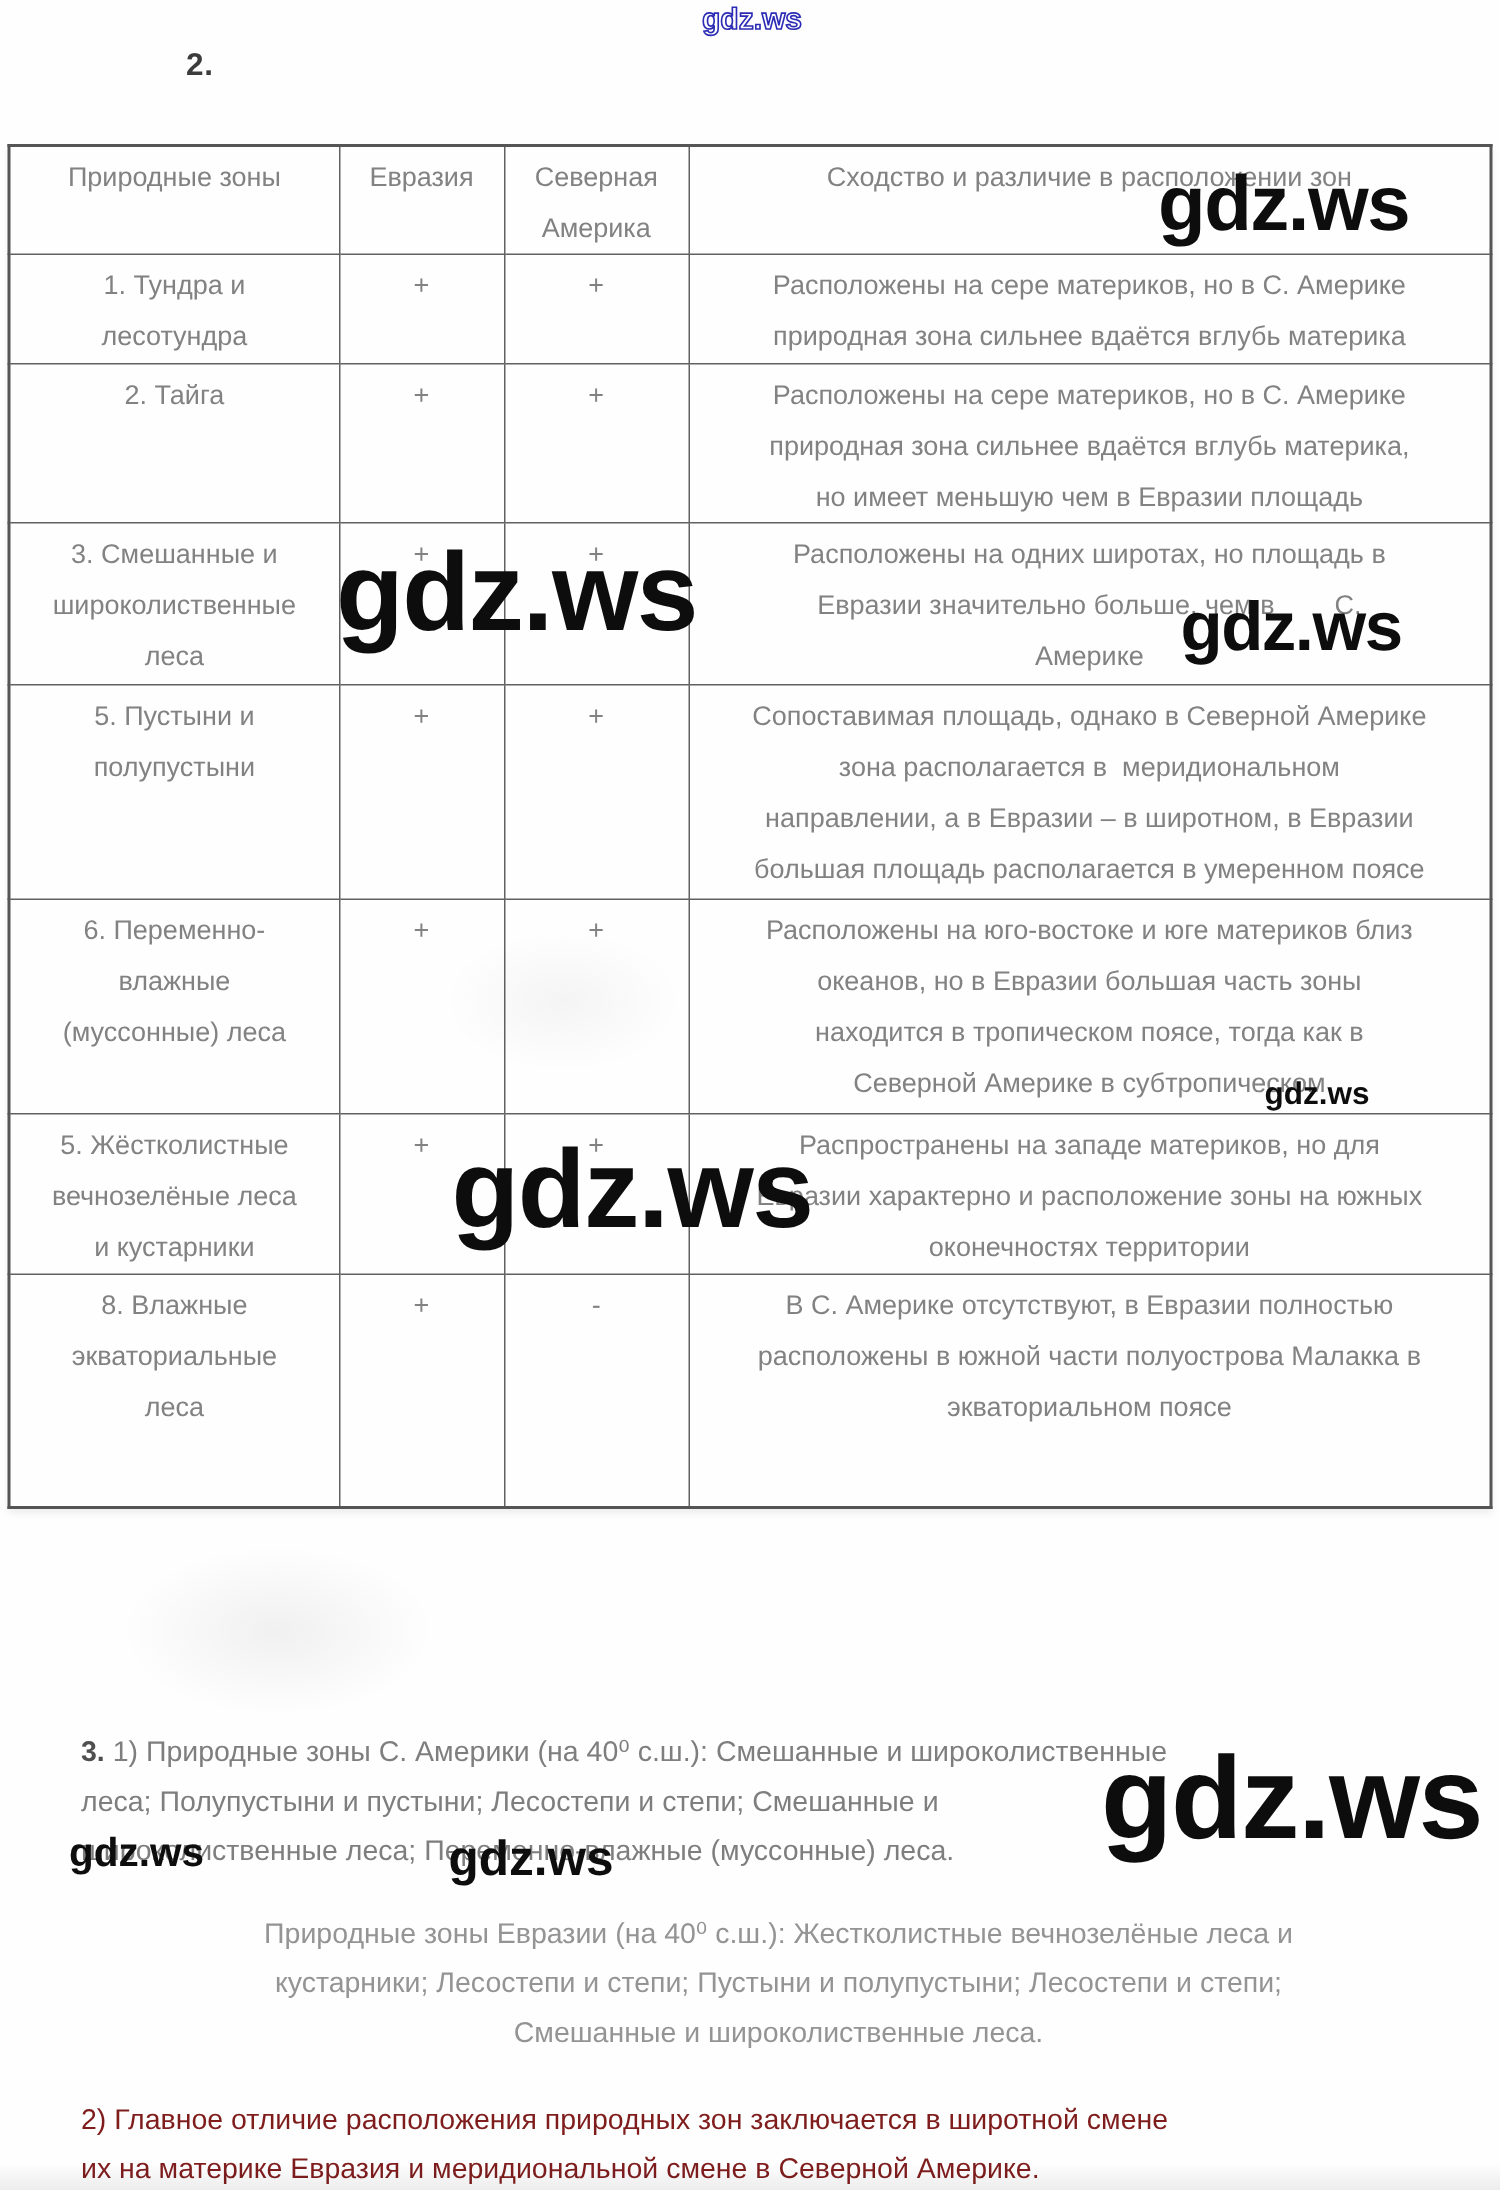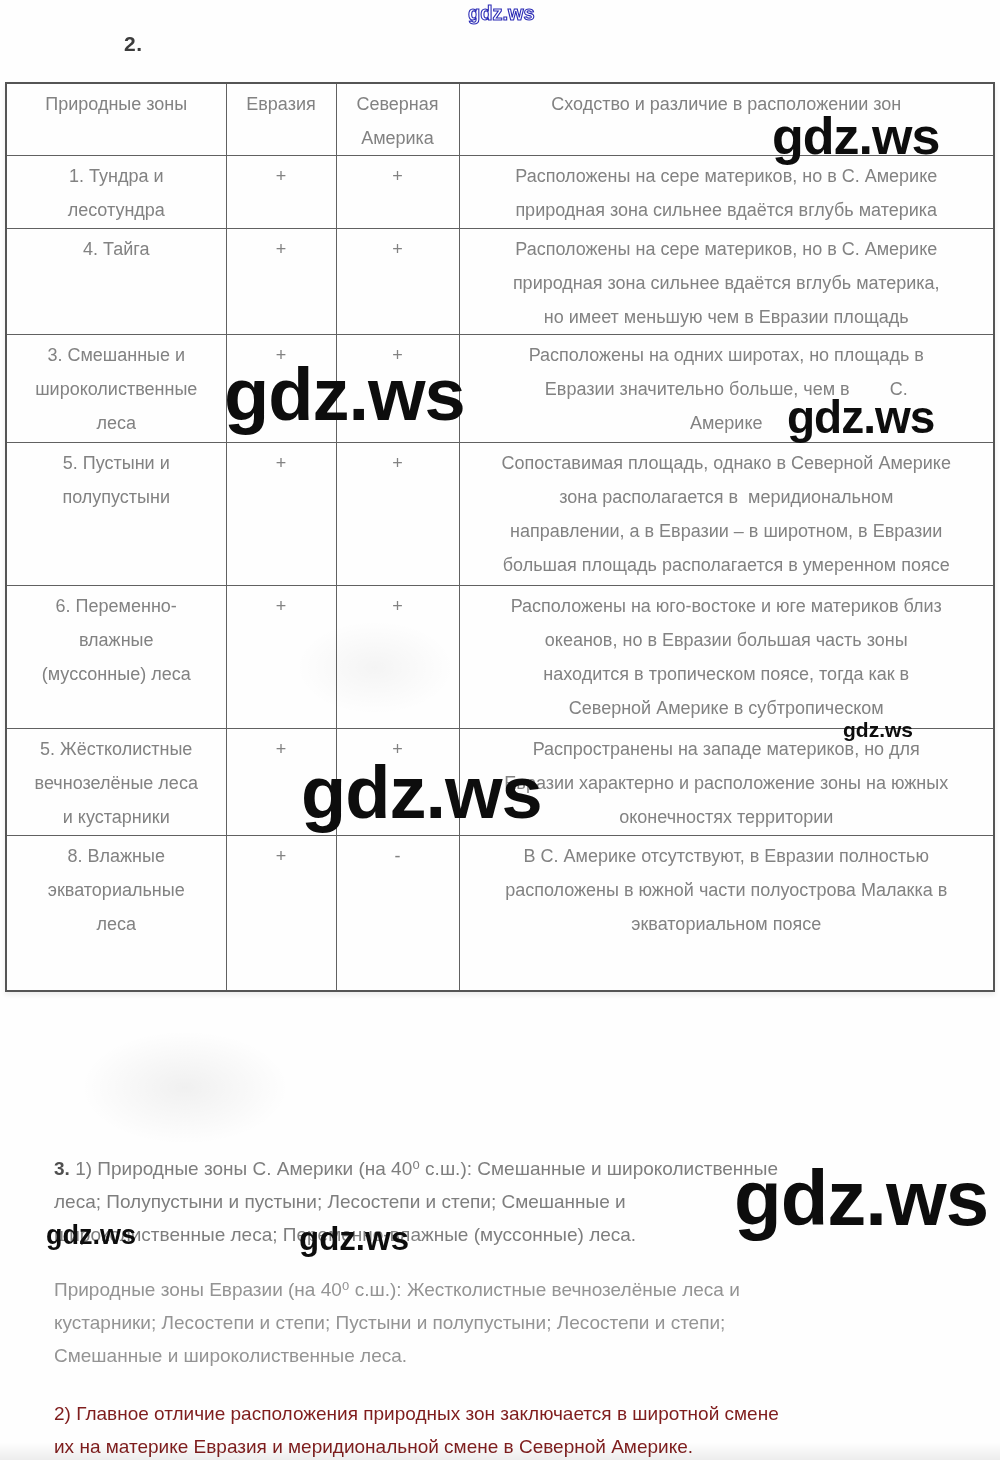--- a/index.html
+++ b/index.html
@@ -13,21 +13,21 @@
   .page{position:relative;width:1000px;height:1460px;background:#fefefe;}
 
   
   .heading{
     position:absolute;left:124px;top:32px;
     font-size:21px;font-weight:700;color:#3c3c3c;letter-spacing:.5px;
   }
 
   
   table.zones{
-    position:absolute;left:5px;top:82px;
+    position:absolute;left:5px;top:96px;
     width:988px;border-collapse:collapse;table-layout:fixed;
     box-shadow:0 3px 5px rgba(0,0,0,.07);
   }
   table.zones td,table.zones th{
     border:1px solid #616161;
     vertical-align:top;text-align:center;
     font-size:18px;font-weight:400;line-height:34px;
     color:#828282;padding:3px 8px 0 8px;
     overflow:hidden;
   }
@@ -44,21 +44,21 @@
   tr.r6{height:107px;}
   tr.r7{height:155px;}
 
   
   .para{
     position:absolute;left:38px;width:930px;
     font-size:19px;line-height:33px;color:#8e8e8e;
     white-space:pre-line;margin:16px;
   }
   .p1{top:1136px;color:#7e7e7e;}
-  .p2{top:1257px;color:#949494;}
+  .p2{top:1257px;color:#949494;text-align:center;}
   .p3{top:1381px;color:#7f1d1d;}
   .bnum{font-weight:700;color:#4f4f4f;}
 
   
   .wm{
     position:absolute;color:#0d0d0d;font-weight:700;
     letter-spacing:-1px;line-height:1;white-space:nowrap;
   }
   .wm-top{
     left:468px;top:3px;font-size:20px;letter-spacing:0;
@@ -109,21 +109,21 @@
     </tr>
     <tr class="r0">
       <td class="pre">1. Тундра и
 лесотундра</td>
       <td class="mark">+</td>
       <td class="mark">+</td>
       <td class="pre">Расположены на сере материков, но в С. Америке
 природная зона сильнее вдаётся вглубь материка</td>
     </tr>
     <tr class="r1">
-      <td class="pre">4. Тайга</td>
+      <td class="pre">2. Тайга</td>
       <td class="mark">+</td>
       <td class="mark">+</td>
       <td class="pre">Расположены на сере материков, но в С. Америке
 природная зона сильнее вдаётся вглубь материка,
 но имеет меньшую чем в Евразии площадь</td>
     </tr>
     <tr class="r2">
       <td class="pre">3. Смешанные и
 широколиственные
 леса</td>

